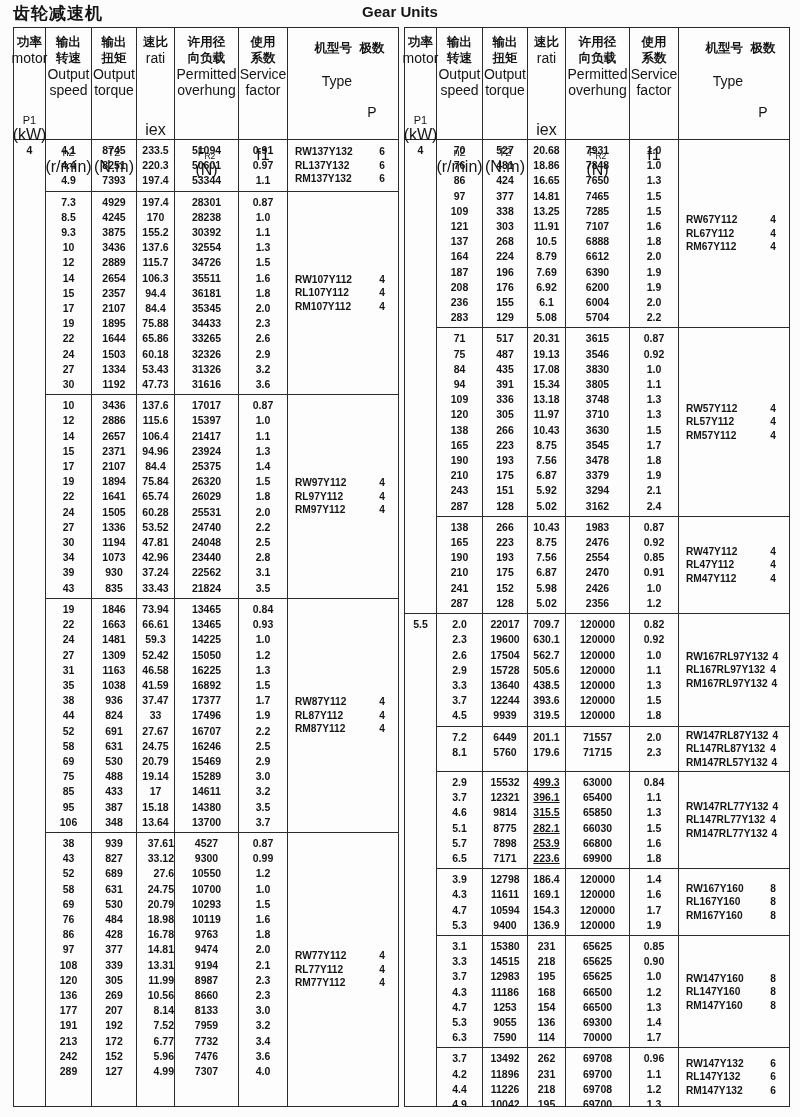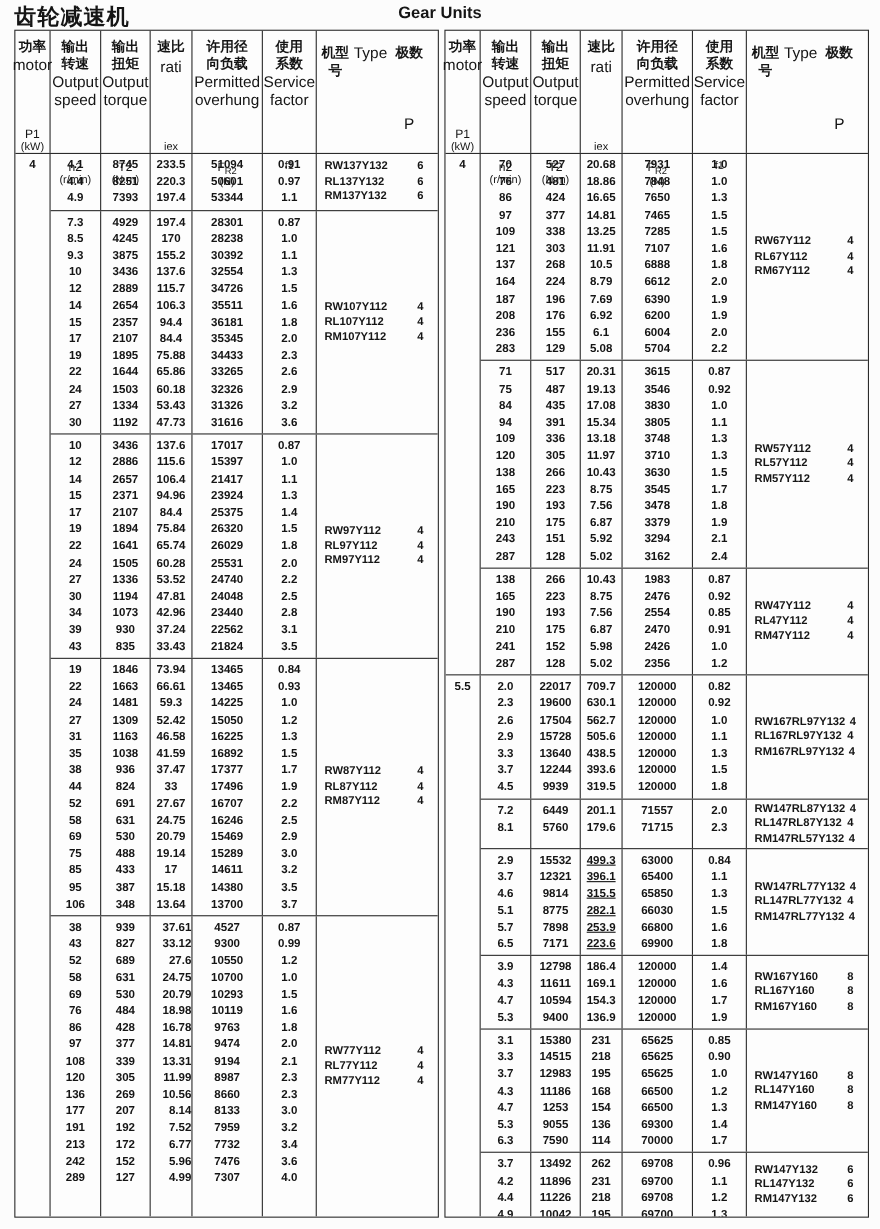--- a/index.html
+++ b/index.html
@@ -1,37 +1,37 @@
 <!DOCTYPE html>
 <html><head>
 <meta charset="utf-8">
 <style>
   html,body{margin:0;padding:0;}
   body{background:#ffffff;}
   .page{width:800px;height:1117px;background:#fcfcfc;position:relative;overflow:hidden;
         font-family:"Liberation Sans","DejaVu Sans",sans-serif;color:#151515;}
   .titlebar{height:27px;position:relative;}
-  .title-cn{position:absolute;left:13px;top:2px;font-size:20px;font-weight:bold;
+  .title-cn{position:absolute;left:13px;top:2px;font-size:17px;font-weight:bold;
             font-family:"DejaVu Sans","Liberation Sans",sans-serif;letter-spacing:1px;}
   .title-en{position:absolute;left:0;right:0;top:3px;text-align:center;font-size:15px;font-weight:bold;}
   .tables{display:flex;gap:5px;padding-left:13px;}
   .gear-table{width:386px;height:1080px;border:1.6px solid #2b2b2b;display:flex;
               flex-direction:column;background:#fdfdfd;box-sizing:border-box;}
   
   .thead{display:flex;border-bottom:1.4px solid #2b2b2b;height:111px;flex:none;}
   .hcell{display:flex;flex-direction:column;align-items:center;padding-top:6px;
          border-right:1.3px solid #2b2b2b;box-sizing:border-box;flex:none;}
   .hcell.htype{flex:1;flex-direction:row;align-items:flex-start;border-right:none;min-width:0;}
   .h-cn{font-weight:bold;font-size:12.5px;line-height:16px;height:33px;text-align:center;
         font-family:"DejaVu Sans","Liberation Sans",sans-serif;}
   .h-en{font-size:14px;line-height:16px;height:33px;text-align:center;}
   .h-sym{font-size:11px;height:19px;font-weight:normal;margin-top:48px;}
   .h-sym sub{font-size:8.5px;}
-  .h-unit{font-size:10px;}
-  .htype-main{flex:1;display:flex;flex-direction:row;align-items:flex-end;padding-top:6px;}
+  .h-unit{font-size:16px;}
+  .htype-main{flex:1;display:flex;flex-direction:column;align-items:flex-end;padding-top:6px;}
   .htype-poles{width:40px;display:flex;flex-direction:column;align-items:center;padding:6px 6px 0 0;gap:31px;}
   
   .tbody{flex:1;display:flex;flex-direction:column;min-height:0;overflow:hidden;}
   .block{display:flex;min-height:0;}
   .block + .block{border-top:1.3px solid #2b2b2b;}
   .block:last-child{flex:1;}
   .p1col{width:32px;flex:none;border-right:1.3px solid #2b2b2b;box-sizing:border-box;
          text-align:center;padding-top:4px;font-weight:bold;font-size:10.5px;}
   .groups{flex:1;display:flex;flex-direction:column;min-width:0;min-height:0;}
   .group{display:flex;min-height:0;}

